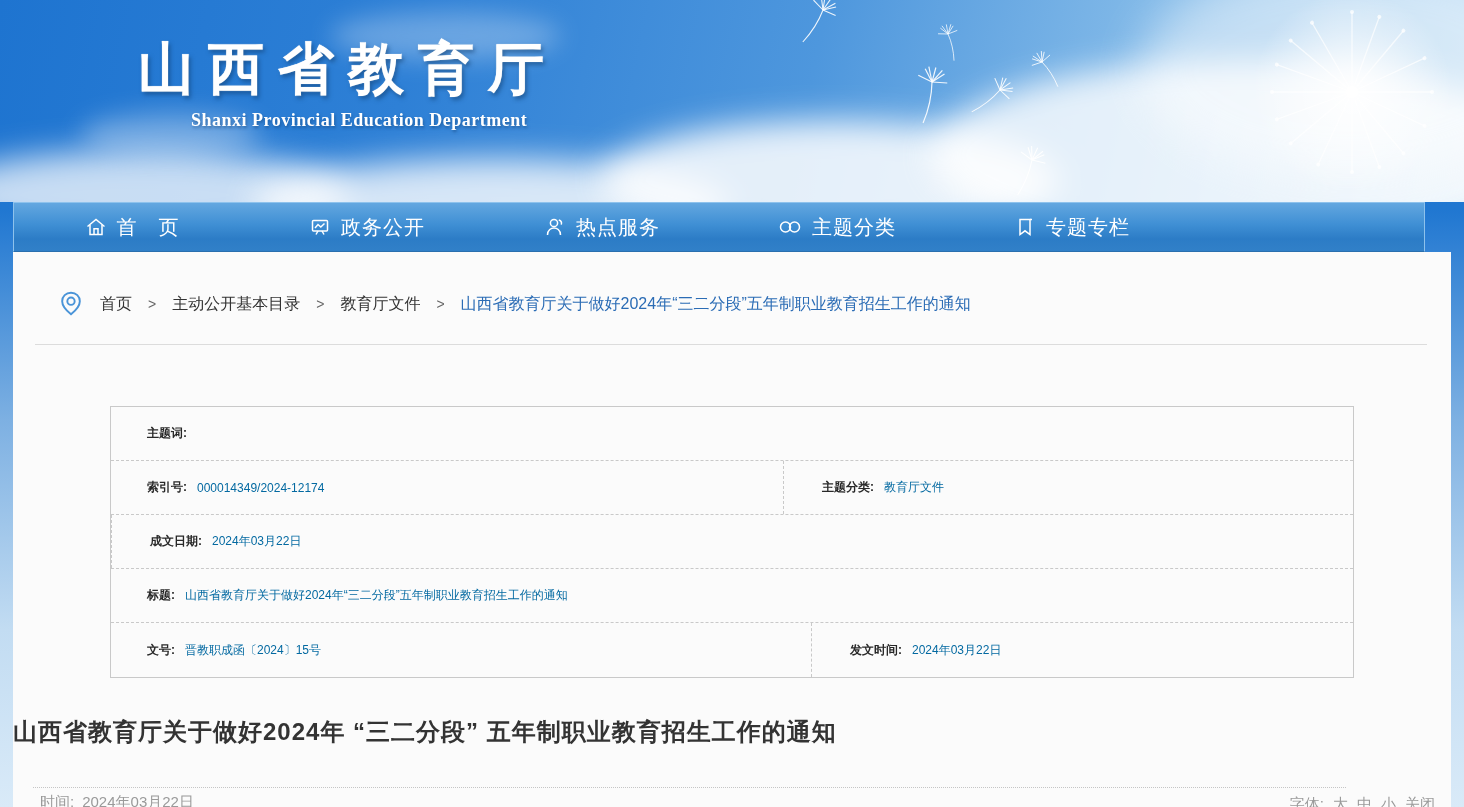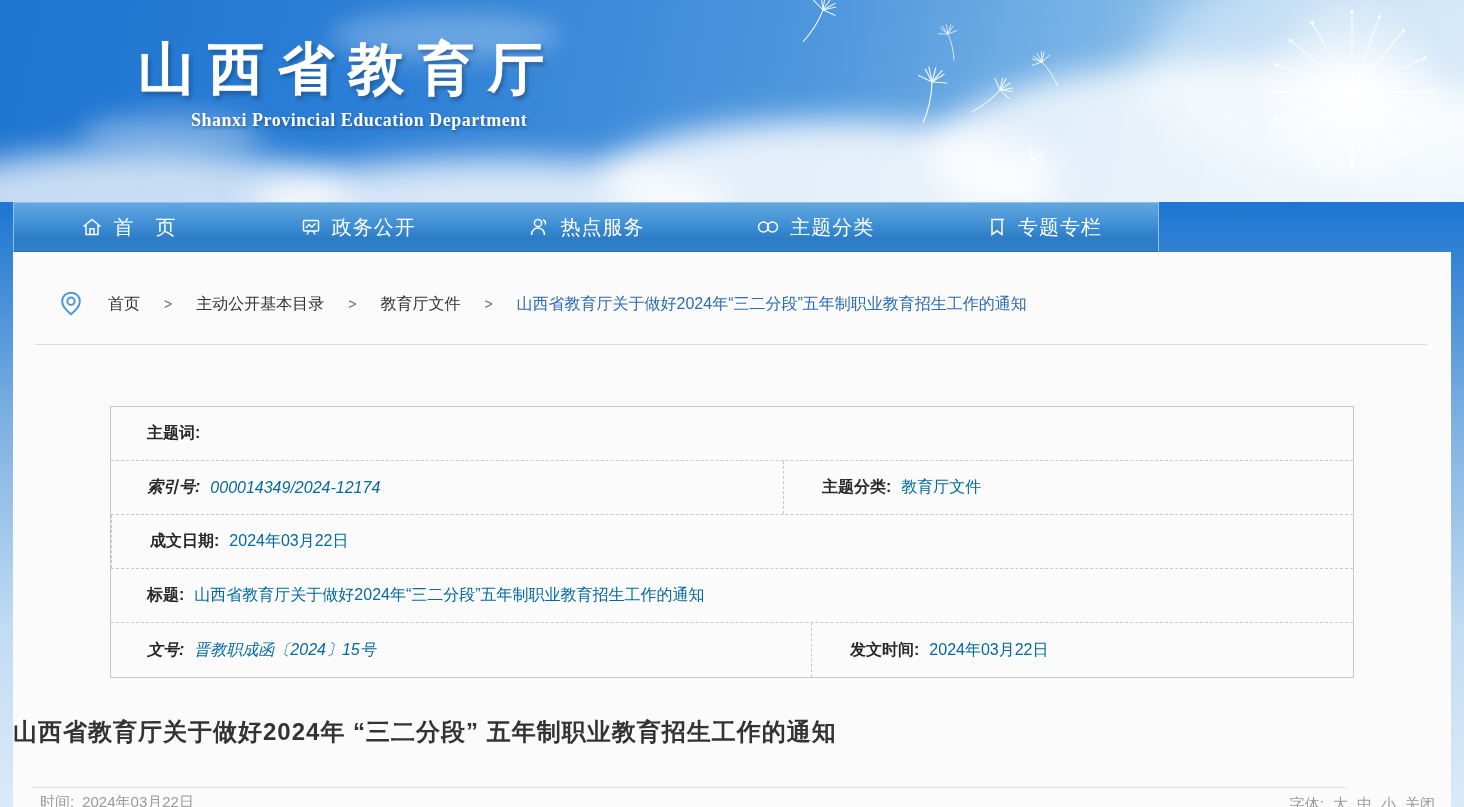--- a/index.html
+++ b/index.html
@@ -35,59 +35,59 @@
   .site-subtitle {
     position:absolute; left:143px; top:110px;
     font-family:Liberation Serif, serif;
     font-size:18px; font-weight:bold; color:#ffffff; letter-spacing:.5px; white-space:nowrap;
     text-shadow:1px 2px 3px rgba(15,60,110,.5);
     margin-left:48px;
   }
 
   
   .navbar {
-    position:absolute; left:13px; top:202px; width:1146px; height:50px;
+    position:absolute; left:13px; top:202px; width:1412px; height:50px;
     background:linear-gradient(180deg,#63a7e0 0%,#3f8fd4 45%,#2c7cc6 75%,#3180c8 100%);
     border:1px solid #8ec2ec; border-bottom:1px solid #2a6fae;
-    display:grid; grid-template-columns:repeat(5,1fr); align-items:center;
+    display:grid; grid-template-columns:repeat(6,1fr); align-items:center;
   }
   .nav-item {
     display:flex; align-items:center; justify-content:center; gap:9px;
     color:#fff; font-size:20px; text-decoration:none; cursor:pointer; height:100%;
     letter-spacing:1px; white-space:nowrap;
   }
   .nav-item svg { display:block; }
 
   
   .content {
     position:absolute; left:13px; top:252px; width:1438px; height:555px;
     background:#fbfbfb;
   }
   .breadcrumb {
     position:absolute; left:45px; top:38px; height:28px;
-    display:flex; align-items:center; gap:24px; font-size:16px; color:#333;
+    display:flex; align-items:center; gap:16px; font-size:16px; color:#333;
     white-space:nowrap;
   }
   .crumb { color:#333; text-decoration:none; cursor:pointer; }
   .crumb-sep { color:#666; font-size:14px; }
   .crumb-current { color:#2b6cb5; }
   .breadcrumb-divider {
     position:absolute; left:22px; top:92px; width:1392px; height:0;
     border-top:1px solid #dcdcdc;
   }
 
   
   .meta-table {
     position:absolute; left:97px; top:154px; width:1244px;
     border:1px solid #c9c9c9; background:#fbfbfb;
   }
   .meta-row { display:flex; height:54px; border-bottom:1px dashed #c9c9c9; }
   .meta-row:last-child { border-bottom:none;gap:28px; }
-  .meta-cell { display:flex; align-items:center; padding-left:36px; font-size:16px; }
-  .meta-cell.left  { width:672px; flex:none;font-style:italic; }
+  .meta-cell { display:flex; align-items:center; padding-left:36px; font-size:12px; }
+  .meta-cell.left  { width:672px; flex:none; }
   .meta-cell.right { flex:1; border-left:1px dashed #c9c9c9; padding-left:38px; }
   .meta-cell.full  { width:100%; }
   .meta-label { font-weight:bold; color:#282828; margin-right:10px; white-space:nowrap; }
   .meta-value { color:#0369a1; }
 
   
   .article-title {
     position:absolute; left:0; top:464px; width:100%;
     text-align:left; font-size:24px; font-weight:bold; color:#333;
     letter-spacing:1px;

